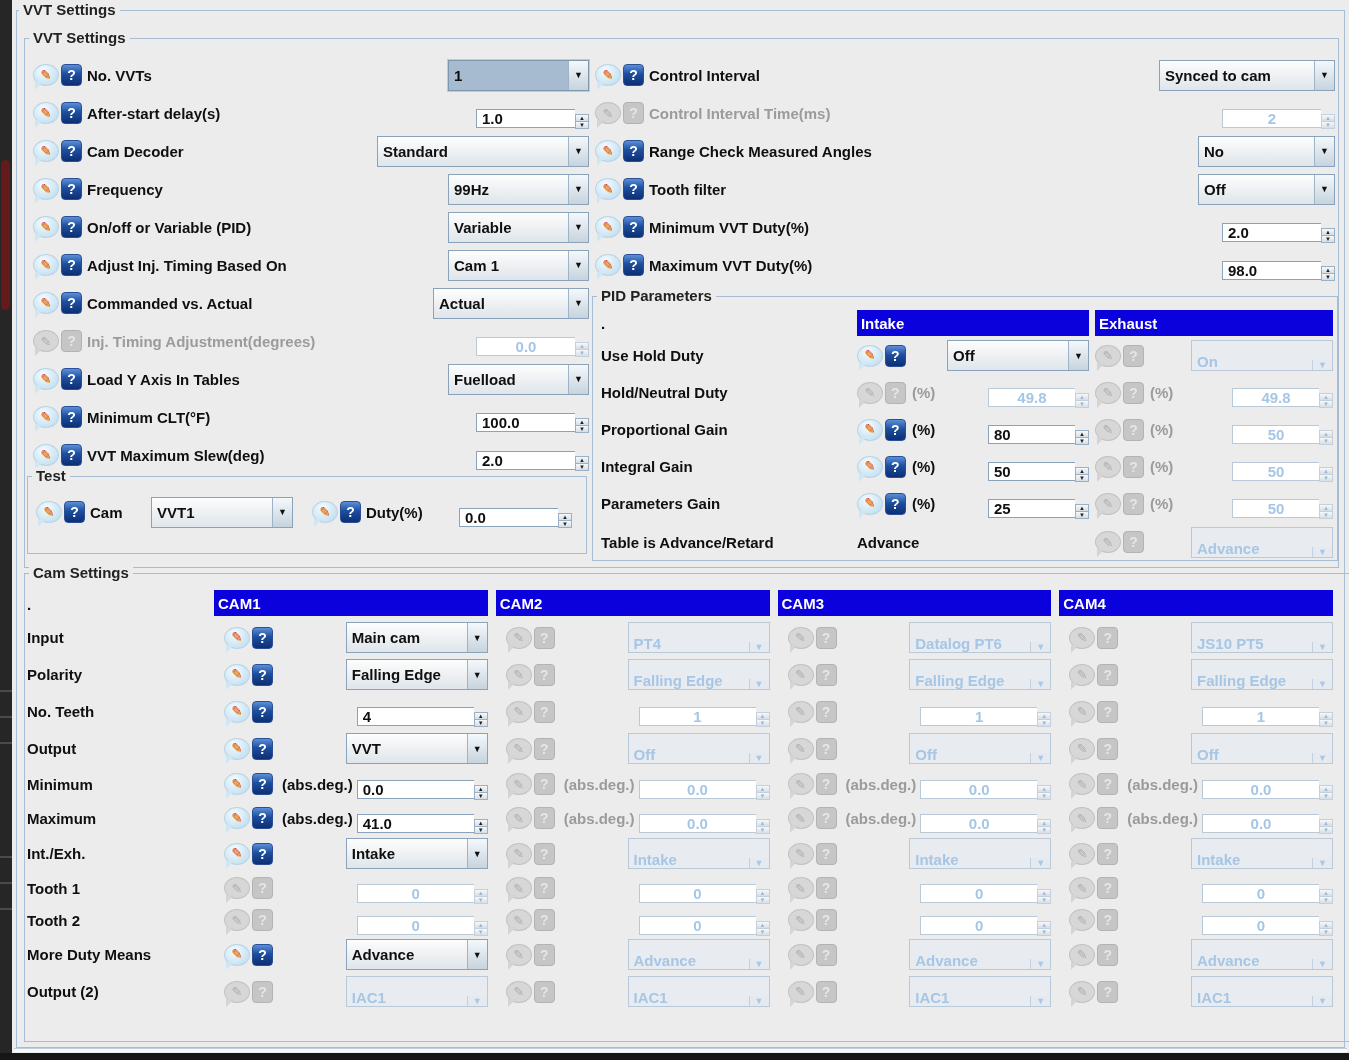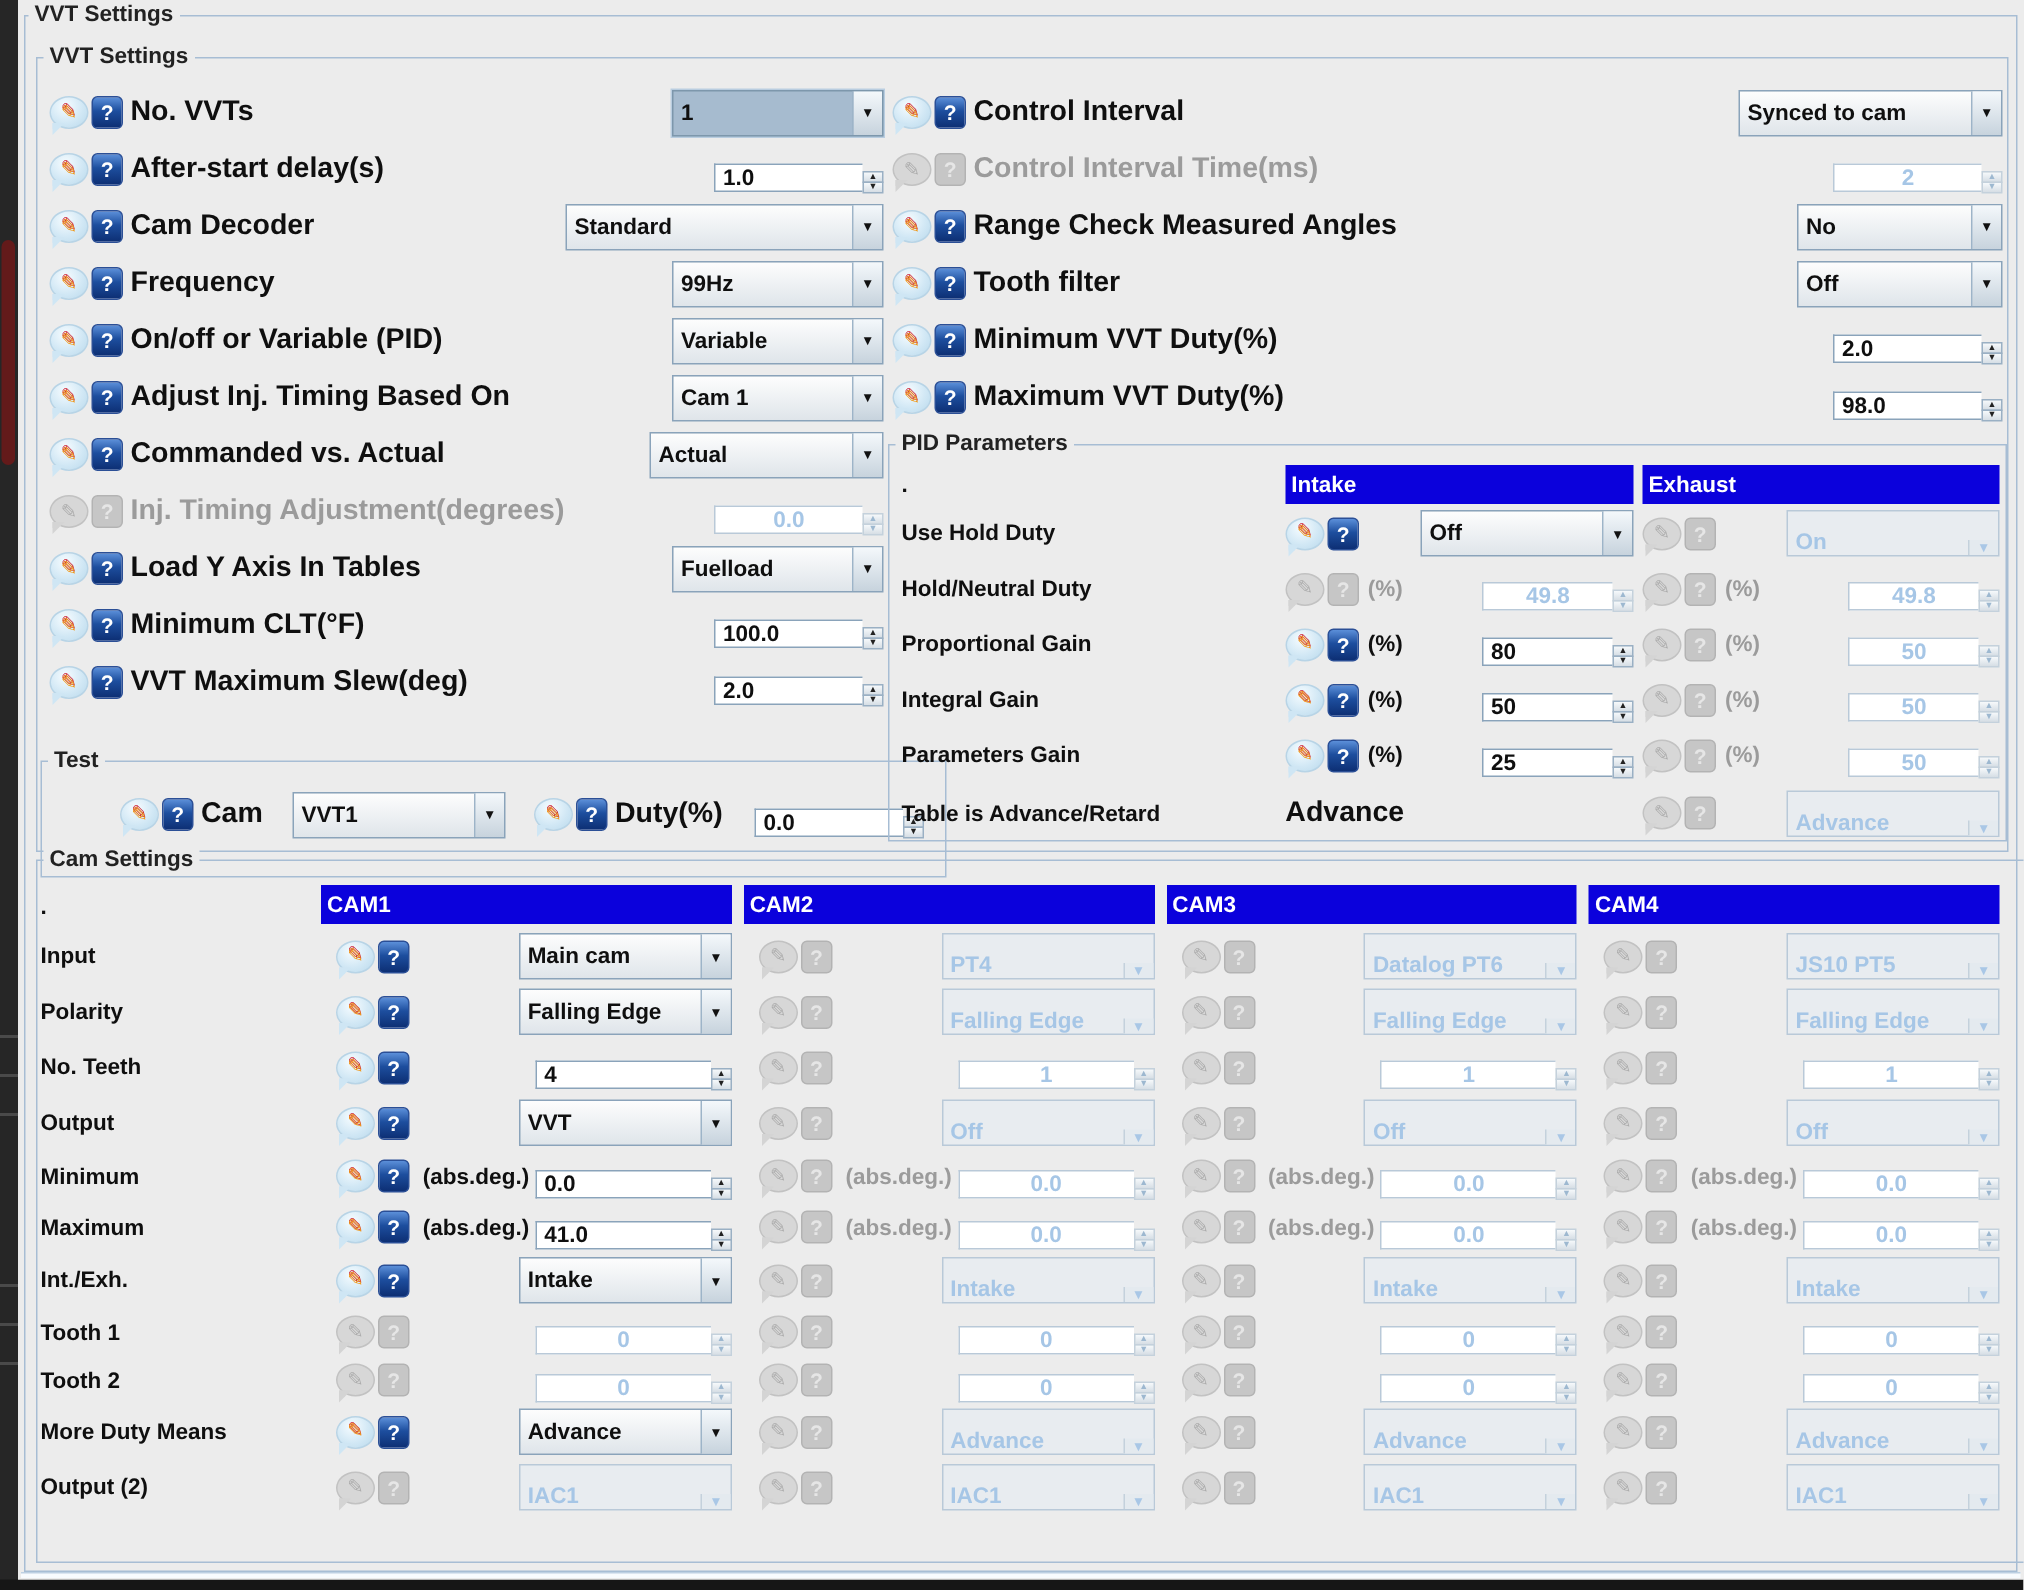--- a/index.html
+++ b/index.html
@@ -9,21 +9,21 @@
   .left-strip .red{position:absolute;left:1px;top:160px;width:9px;height:150px;background:#631a1a;border-radius:5px;}
   .left-strip .tick{position:absolute;left:0;width:12px;height:2px;background:#4a4a4a;}
   .bottom-strip{position:absolute;left:0;top:1053px;width:1349px;height:7px;background:#161616;}
   .main{position:absolute;left:12px;top:0;width:1337px;height:1053px;background:#ececec;}
   .hline{position:absolute;left:2px;width:1333px;top:1048px;height:3px;background:#f8fbfe;border-top:1px solid #bdd0e2;}
 
   .gb{position:absolute;border:1px solid #a7bdd4;}
   .gb>.lg{position:absolute;top:-10px;left:4px;background:#ececec;padding:0 4px;font-size:15px;color:#222;white-space:nowrap;line-height:18px;}
 
   .r{display:flex;align-items:center;height:38px;gap:5px;}
-  .lb{font-size:19px;white-space:nowrap;}
+  .lb{font-size:15px;white-space:nowrap;}
   .lb.dis{color:#9b9b9b;}
   .unit{font-size:15px;white-space:nowrap;}
   .unit.dis{color:#9b9b9b;}
 
   .ics{display:flex;align-items:center;gap:2px;flex:none;}
   .ed{position:relative;width:24px;height:20px;background:radial-gradient(ellipse at 40% 30%,#f6fcff,#d2e8f5 55%,#b9d9ec);
       border:1px solid #b8d4e6;border-radius:50%;display:flex;align-items:center;justify-content:center;}
   .ed::after{content:"";position:absolute;left:1px;bottom:-5px;border:4px solid transparent;border-top-color:#cfe6f4;border-left-color:#cfe6f4;}
   .ed .g{color:#ef9a1d;font-size:13px;line-height:1;font-family:"DejaVu Sans",sans-serif;text-shadow:0 -1px 0 #c23;}
   .hp{width:19px;height:20px;border-radius:4px;background:linear-gradient(#5b8fd9,#1d4e9e 45%,#0d2f74);
@@ -245,21 +245,21 @@
         <span class="spn w113 mla">
               <span class="v">2.0</span>
               <span class="bs">
                 <span class="b">▲</span>
                 <span class="b">▼</span>
               </span>
             </span>
       </div>
     </div>
 
-    <div class="gb" style="left:2px;top:468px;width:558px;height:76px;padding-left:44px;">
+    <div class="gb" style="left:2px;top:437px;width:558px;height:76px;">
       <span class="lg">Test</span>
       <div class="r" style="margin:16px 8px 0 8px;">
         <span class="ics">
               <span class="ed">
                 <span class="g">✎</span>
               </span>
               <span class="hp">?</span>
             </span>
         <span class="lb" style="width:56px;">Cam</span>
         <span class="cmb w142">

